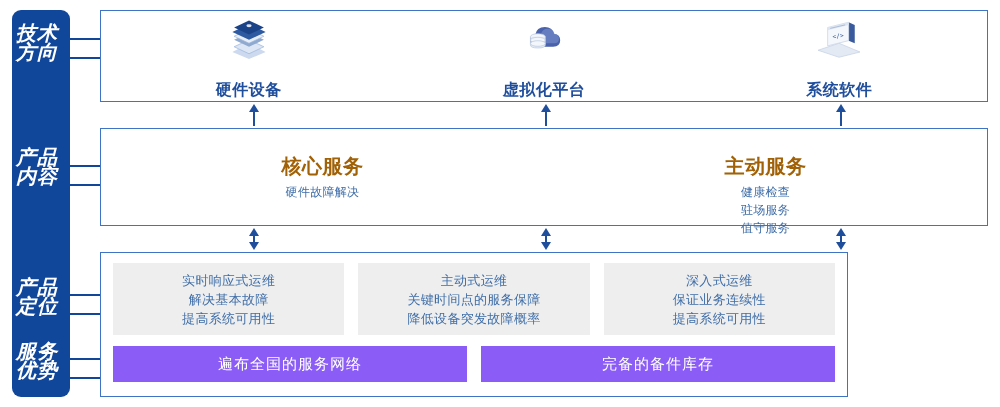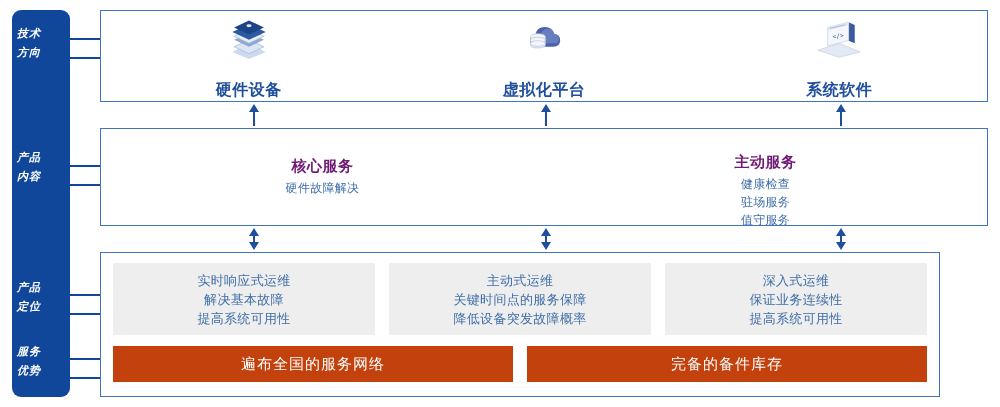--- a/index.html
+++ b/index.html
@@ -14,27 +14,26 @@
   
   .sidebar {
     position: absolute;
     left: 12px; top: 10px;
     width: 58px; height: 387px;
     background: #11479b;
     border-radius: 9px 9px 9px 9px;
   }
   .side-label {
     position: absolute;
-    left: 0; width: 58px;
+    left: 16px; width: 58px;
     color: #ffffff;
     font-weight: bold;
     font-style: italic;
-    font-size: 11px;
+    font-size: 20px;
     line-height: 19px;
-    text-align: center;
     letter-spacing: 1px;
   }
   .side-label span { display: block; }
   #side-tech { top: 24px; }
   #side-content { top: 148px; }
   #side-position { top: 278px; }
   #side-advantage { top: 342px; }
 
   
   .connector {
@@ -44,21 +43,21 @@
   }
 
   
   .panel {
     position: absolute;
     border: 1.6px solid #3f74c4;
     background: #ffffff;
   }
   #panel-tech     { left: 100px; top: 10px;  width: 888px; height: 92px; }
   #panel-content  { left: 100px; top: 128px; width: 888px; height: 98px; }
-  #panel-bottom   { left: 100px; top: 252px; width: 840px; height: 145px; font-family: Liberation Serif, serif; }
+  #panel-bottom   { left: 100px; top: 252px; width: 748px; height: 145px; font-family: Liberation Serif, serif; }
 
   
   .tech-cols {
     display: flex; width: 100%; height: 100%;
   }
   .tech-col {
     flex: 1 1 0;
     display: flex; flex-direction: column;
     align-items: center; justify-content: flex-start;
     padding-top: 6px;
@@ -75,22 +74,22 @@
   
   .content-cols { display: flex; width: 100%; height: 100%; }
   .content-col {
     flex: 1 1 0;
     display: flex; flex-direction: column;
     align-items: center; justify-content: center;
     padding: 4px 6px;
   }
   .content-col.offset-up { justify-content: flex-start; padding-top: 24px; }
   .content-title {
-    font-size: 15px; font-weight: bold;
-    color: #701a75; letter-spacing: .5px;
+    font-size: 20px; font-weight: bold;
+    color: #a16207; letter-spacing: .5px;
     margin-bottom: 3px;
   }
   .content-item {
     font-size: 12px; color: #3f6ea8;
     line-height: 18px; letter-spacing: .3px;
   }
 
   
   .bottom-inner {
     position: absolute; inset: 0;
@@ -106,21 +105,21 @@
     background: #eeeeee;
     display: flex; flex-direction: column;
     align-items: center; justify-content: center;
   }
   .gray-line {
     font-size: 13px; color: #3f6ea8;
     line-height: 19px; letter-spacing: .3px;
   }
   .blue-box {
     flex: 1 1 0;
-    background: #c2410c;
+    background: #8b5cf6;
     display: flex; align-items: center; justify-content: center;
     color: #ffffff; font-size: 15px; letter-spacing: 1px;
   }
 
   
   .arrow { position: absolute; }
   .arrow .shaft {
     position: absolute; left: 50%; transform: translateX(-50%);
     width: 2px; background: #1f4e9c;
   }

